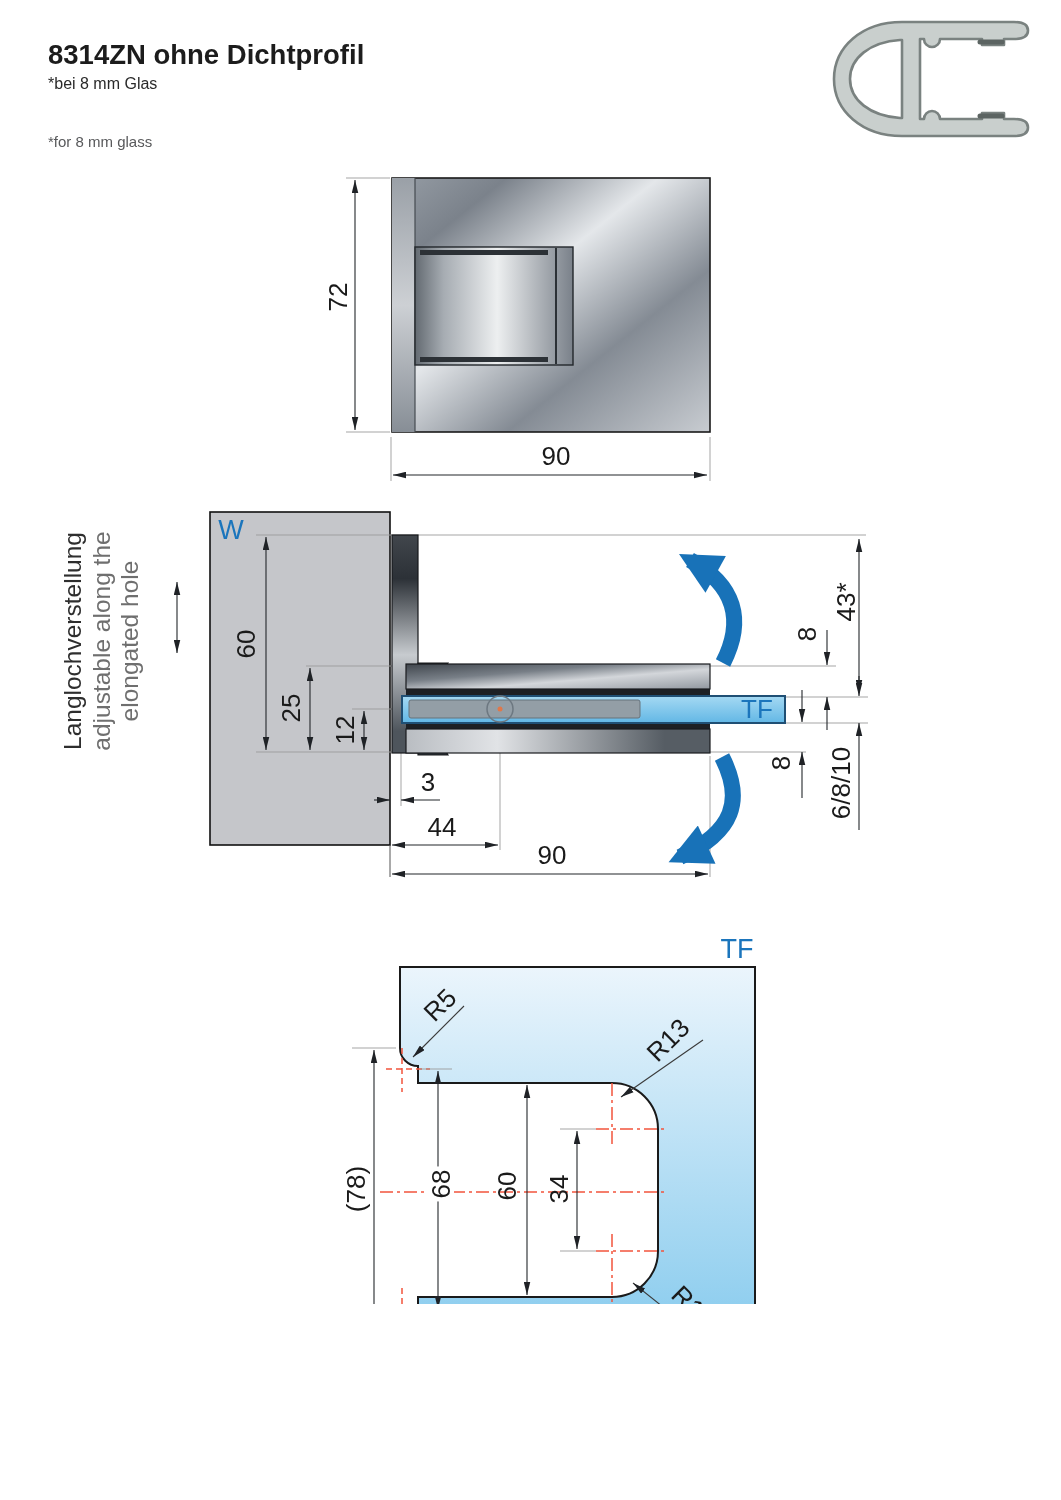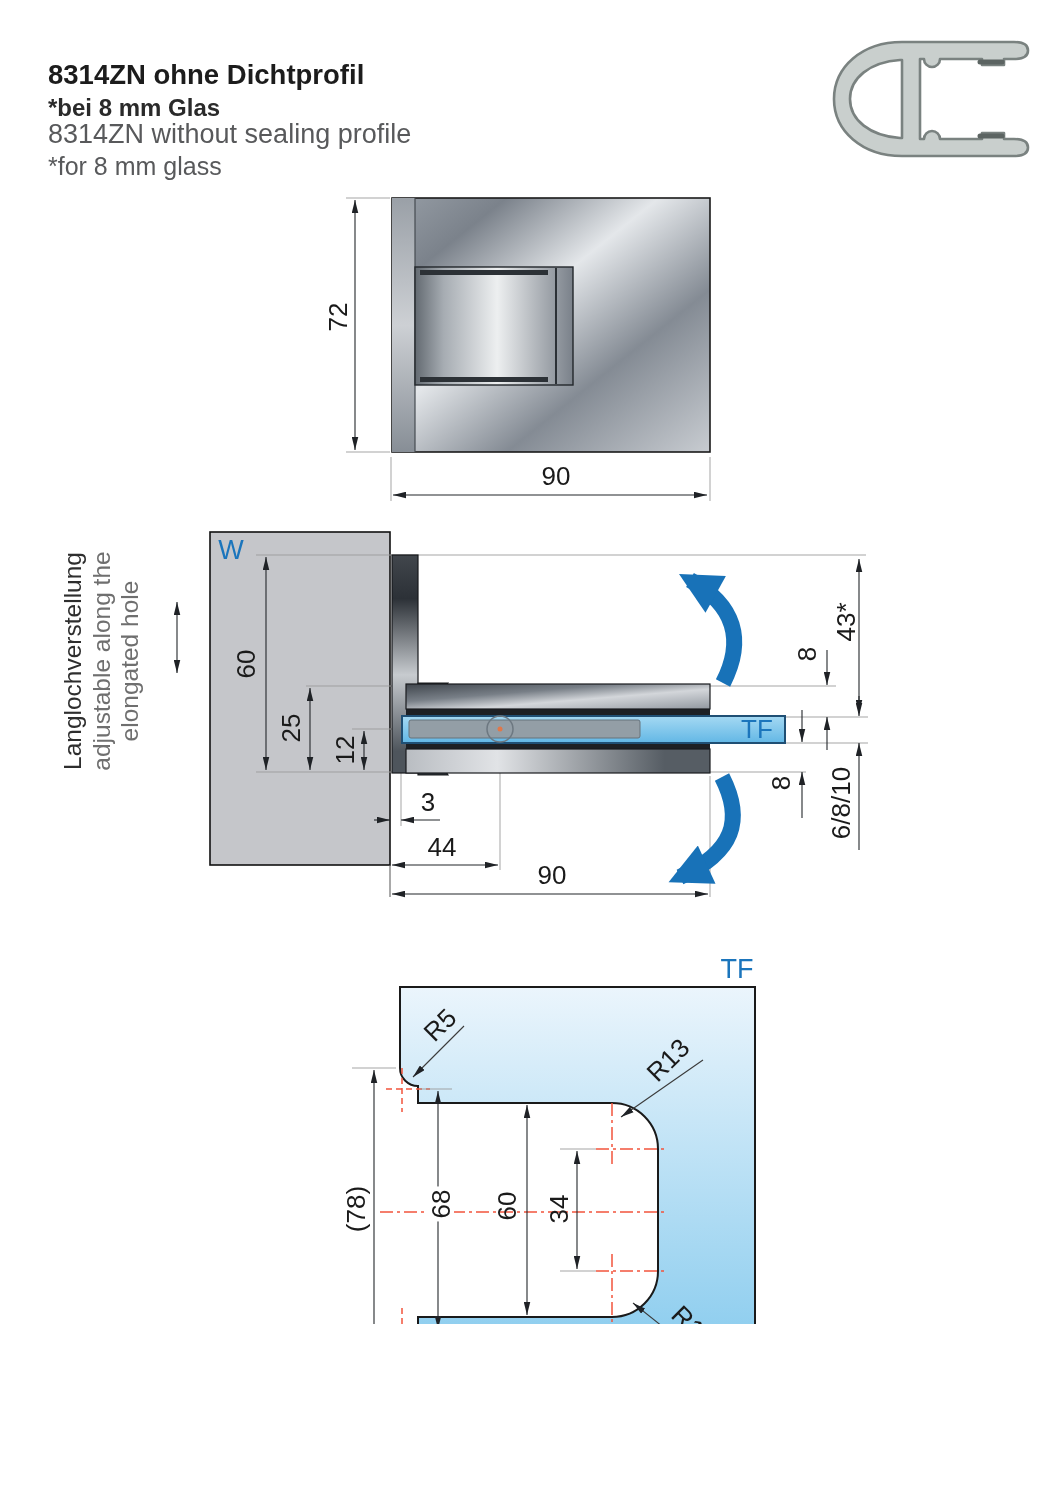--- a/index.html
+++ b/index.html
@@ -1,23 +1,23 @@
 <!DOCTYPE html>
 <html><head>
 <meta charset="utf-8">
 <style>
   html,body{margin:0;padding:0;background:#fff;}
   #page{position:relative;width:1061px;height:1304px;background:#fff;overflow:hidden;
-        font-family:"Liberation Sans",sans-serif;margin-top:20px;}
+        font-family:"Liberation Sans",sans-serif;}
   #page svg{position:absolute;overflow:visible;}
   .hdr{position:absolute;white-space:nowrap;line-height:1;}
   .t1{font-size:27.5px;font-weight:700;color:#1c1c1c;}
-  .t2{font-size:24px;font-weight:700;color:#2a2a2a;}
+  .t2{font-size:16px;font-weight:400;color:#2a2a2a;}
   .t3{font-size:27px;font-weight:400;color:#58595b;}
-  .t4{font-size:25px;font-weight:400;color:#58595b;}
+  .t4{font-size:15px;font-weight:400;color:#58595b;}
   .dim{position:absolute;font-size:26px;line-height:1;color:#1a1a1a;white-space:nowrap;
        transform:translate(-50%,-50%);}
   .rot{transform:translate(-50%,-50%) rotate(-90deg);}
   .rot45{transform:translate(-50%,-50%) rotate(-45deg);}
   .rot45cw{transform:translate(-50%,-50%) rotate(45deg);}
   .blue{color:#1b75bc;}
   .big{font-size:27px;}
   .wbg{background:#fff;padding:0 3px;}
   .note-rot{position:absolute;left:103px;top:641px;width:330px;height:88px;
        transform:translate(-50%,-50%) rotate(-90deg);text-align:center;line-height:1.17;}
@@ -34,21 +34,20 @@
   .ldr{stroke:#3a3a3a;stroke-width:1.1;fill:none;}
   .barrow{stroke:#1872b8;stroke-width:16;fill:none;}
 </style>
 </head>
 <body>
 
 <div id="page">
 
   <div class="hdr t1" style="left:48px;top:41px">8314ZN ohne Dichtprofil</div>
   <div class="hdr t2" style="left:48px;top:76px">*bei 8 mm Glas</div>
-  <div class="hdr t3" style="left:48px;top:101px">8314ZN without sealing profile</div>
   <div class="hdr t4" style="left:48px;top:134px">*for 8 mm glass</div>
 
   <svg style="left:828px;top:16px" width="206" height="126" viewBox="0 0 206 126">
     <path fill-rule="evenodd" fill="#c9cfcd" stroke="#7a8280" stroke-width="2.6" stroke-linejoin="round" d="M74,6 H186 Q200,6 200,14.5 Q200,23 186,23 H176 V29 H154 V23 H112 A8,8 0 0 1 96,23 H92 V103 H96 A8,8 0 0 1 112,103 H154 V97 H176 V103 H186 Q200,103 200,111.5 Q200,120 186,120 H74 C34,120 6,95 6,63 C6,31 34,6 74,6 Z
          M72,24 C42,26 22,42 22,63 C22,84 42,100 72,102 L74,102 L74,24 Z"></path>
     <path d="M152,26 h22 M152,100 h22" stroke="#5c6462" stroke-width="5" stroke-linecap="round" fill="none"></path>
   </svg>
 
   <svg style="left:320px;top:165px" width="400" height="325" viewBox="320 165 400 325">
     <defs>

